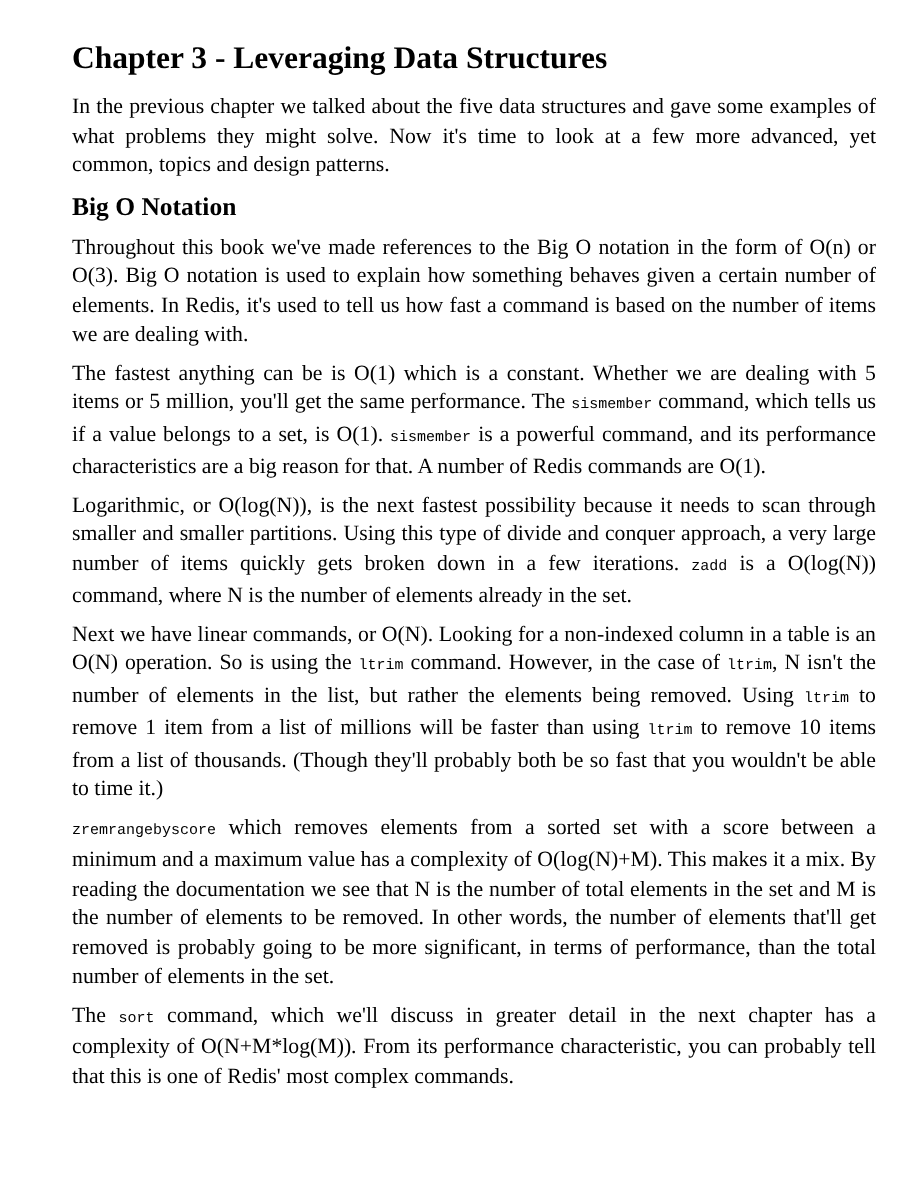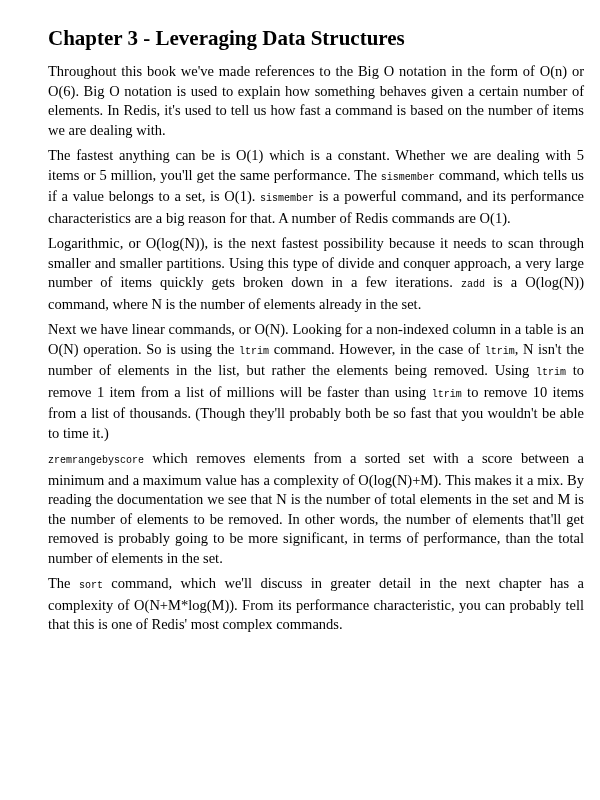--- a/index.html
+++ b/index.html
@@ -42,23 +42,25 @@
     font-size: 10px;
   }
 </style>
 </head>
 <body>
 
 <div class="page">
 
   <h1 class="chapter-title">Chapter 3 - Leveraging Data Structures</h1>
 
+  <p class="body-text"><span>In the previous chapter we talked about the five data structures and gave some examples of what problems they might solve. Now it's time to look at a few more advanced, yet common, topics and design patterns.</span></p>
 
+  <h2 class="section-heading">Big O Notation</h2>
 
-  <p class="body-text"><span>Throughout this book we've made references to the Big O notation in the form of O(n) or O(6). Big O notation is used to explain how something behaves given a certain number of elements. In Redis, it's used to tell us how fast a command is based on the number of items we are dealing with.</span></p>
+  <p class="body-text"><span>Throughout this book we've made references to the Big O notation in the form of O(n) or O(3). Big O notation is used to explain how something behaves given a certain number of elements. In Redis, it's used to tell us how fast a command is based on the number of items we are dealing with.</span></p>
 
 
   <p class="body-text"><span>The fastest anything can be is O(1) which is a constant. Whether we are dealing with 5 items or 5 million, you'll get the same performance. The </span><span class="code">sismember</span><span> command, which tells us if a value belongs to a set, is O(1). </span><span class="code">sismember</span><span> is a powerful command, and its performance characteristics are a big reason for that. A number of Redis commands are O(1).</span></p>
 
   <p class="body-text"><span>Logarithmic, or O(log(N)), is the next fastest possibility because it needs to scan through smaller and smaller partitions. Using this type of divide and conquer approach, a very large number of items quickly gets broken down in a few iterations. </span><span class="code">zadd</span><span> is a O(log(N)) command, where N is the number of elements already in the set.</span></p>
 
   <p class="body-text"><span>Next we have linear commands, or O(N). Looking for a non-indexed column in a table is an O(N) operation. So is using the </span><span class="code">ltrim</span><span> command. However, in the case of </span><span class="code">ltrim</span><span>, N isn't the number of elements in the list, but rather the elements being removed. Using </span><span class="code">ltrim</span><span> to remove 1 item from a list of millions will be faster than using </span><span class="code">ltrim</span><span> to remove 10 items from a list of thousands. (Though they'll probably both be so fast that you wouldn't be able to time it.)</span></p>
 
   <p class="body-text"><span class="code">zremrangebyscore</span><span> which removes elements from a sorted set with a score between a minimum and a maximum value has a complexity of O(log(N)+M). This makes it a mix. By reading the documentation we see that N is the number of total elements in the set and M is the number of elements to be removed. In other words, the number of elements that'll get removed is probably going to be more significant, in terms of performance, than the total number of elements in the set.</span></p>
 

